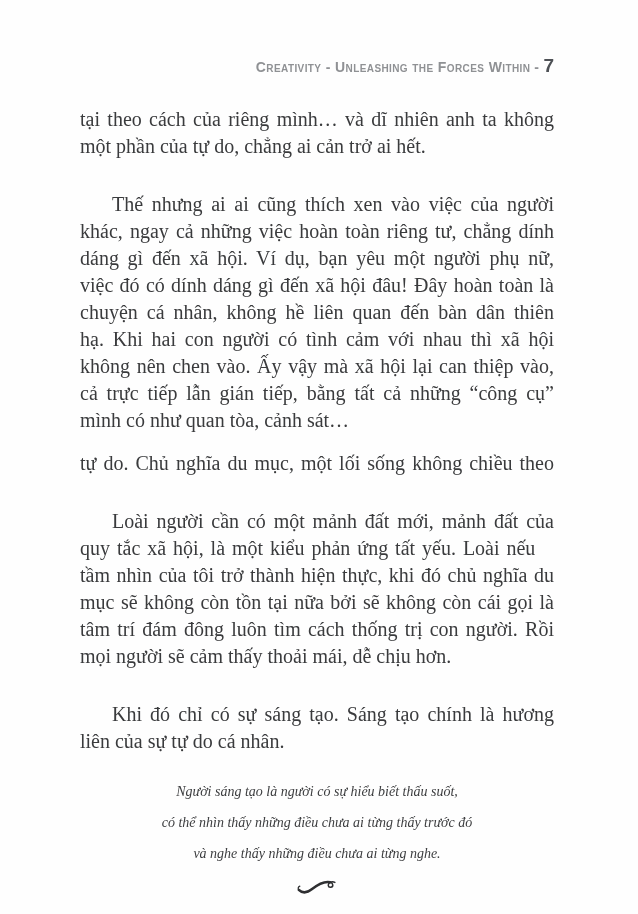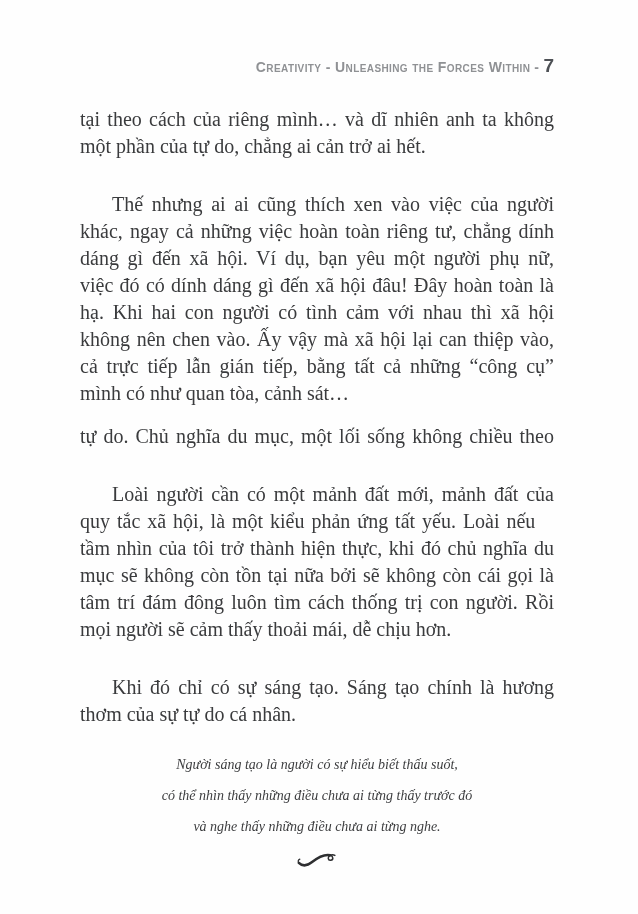--- a/index.html
+++ b/index.html
@@ -73,37 +73,38 @@
   <div class="body-text">
       <div class="para">
         <div class="line first" style="word-spacing: 2.34517px;"><span>tại theo cách của riêng mình… và dĩ nhiên anh ta không</span></div>
         <div class="line last"><span>một phần của tự do, chẳng ai cản trở ai hết.</span></div>
       </div>
       <div class="para indent">
         <div class="line first" style="word-spacing: 3.65313px;"><span>Thế nhưng ai ai cũng thích xen vào việc của người</span></div>
         <div class="line" style="word-spacing: 2.13437px;"><span>khác, ngay cả những việc hoàn toàn riêng tư, chẳng dính</span></div>
         <div class="line" style="word-spacing: 3.74479px;"><span>dáng gì đến xã hội. Ví dụ, bạn yêu một người phụ nữ,</span></div>
         <div class="line" style="word-spacing: 1.30048px;"><span>việc đó có dính dáng gì đến xã hội đâu! Đây hoàn toàn là</span></div>
+        <div class="line" style="word-spacing: 4.025px;"><span>chuyện cá nhân, không hề liên quan đến bàn dân thiên</span></div>
         <div class="line" style="word-spacing: 3.83073px;"><span>hạ. Khi hai con người có tình cảm với nhau thì xã hội</span></div>
         <div class="line" style="word-spacing: 1.64062px;"><span>không nên chen vào. Ấy vậy mà xã hội lại can thiệp vào,</span></div>
         <div class="line" style="word-spacing: 3.86222px;"><span>cả trực tiếp lẫn gián tiếp, bằng tất cả những “công cụ”</span></div>
         <div class="line last"><span>mình có như quan tòa, cảnh sát…</span></div>
       </div>
       <div class="para indent">
         <div class="line" style="word-spacing: 2.05824px;"><span>tự do. Chủ nghĩa du mục, một lối sống không chiều theo</span></div>
         <div class="line first" style="word-spacing: 2.84531px;"><span>Loài người cần có một mảnh đất mới, mảnh đất của</span></div>
         <div class="line" style="word-spacing: 1.96094px;"><span>quy tắc xã hội, là một kiểu phản ứng tất yếu. Loài nếu</span></div>
         <div class="line" style="word-spacing: 1.5651px;"><span>tầm nhìn của tôi trở thành hiện thực, khi đó chủ nghĩa du</span></div>
         <div class="line" style="word-spacing: 1.44471px;"><span>mục sẽ không còn tồn tại nữa bởi sẽ không còn cái gọi là</span></div>
         <div class="line" style="word-spacing: 2.25994px;"><span>tâm trí đám đông luôn tìm cách thống trị con người. Rồi</span></div>
         <div class="line last"><span>mọi người sẽ cảm thấy thoải mái, dễ chịu hơn.</span></div>
       </div>
       <div class="para indent">
         <div class="line first" style="word-spacing: 3.11364px; text-align: right;"><span>Khi đó chỉ có sự sáng tạo. Sáng tạo chính là hương</span></div>
-        <div class="line last"><span>thơm của sự tự do cá nhân.</span></div>
+        <div class="line last"><span>liên của sự tự do cá nhân.</span></div>
       </div>
     </div>
 
   <div class="quote">
       <div class="qline">Người sáng tạo là người có sự hiểu biết thấu suốt,</div>
       <div class="qline">có thể nhìn thấy những điều chưa ai từng thấy trước đó</div>
       <div class="qline">và nghe thấy những điều chưa ai từng nghe.</div>
     </div>
 
   <div class="ornament">

